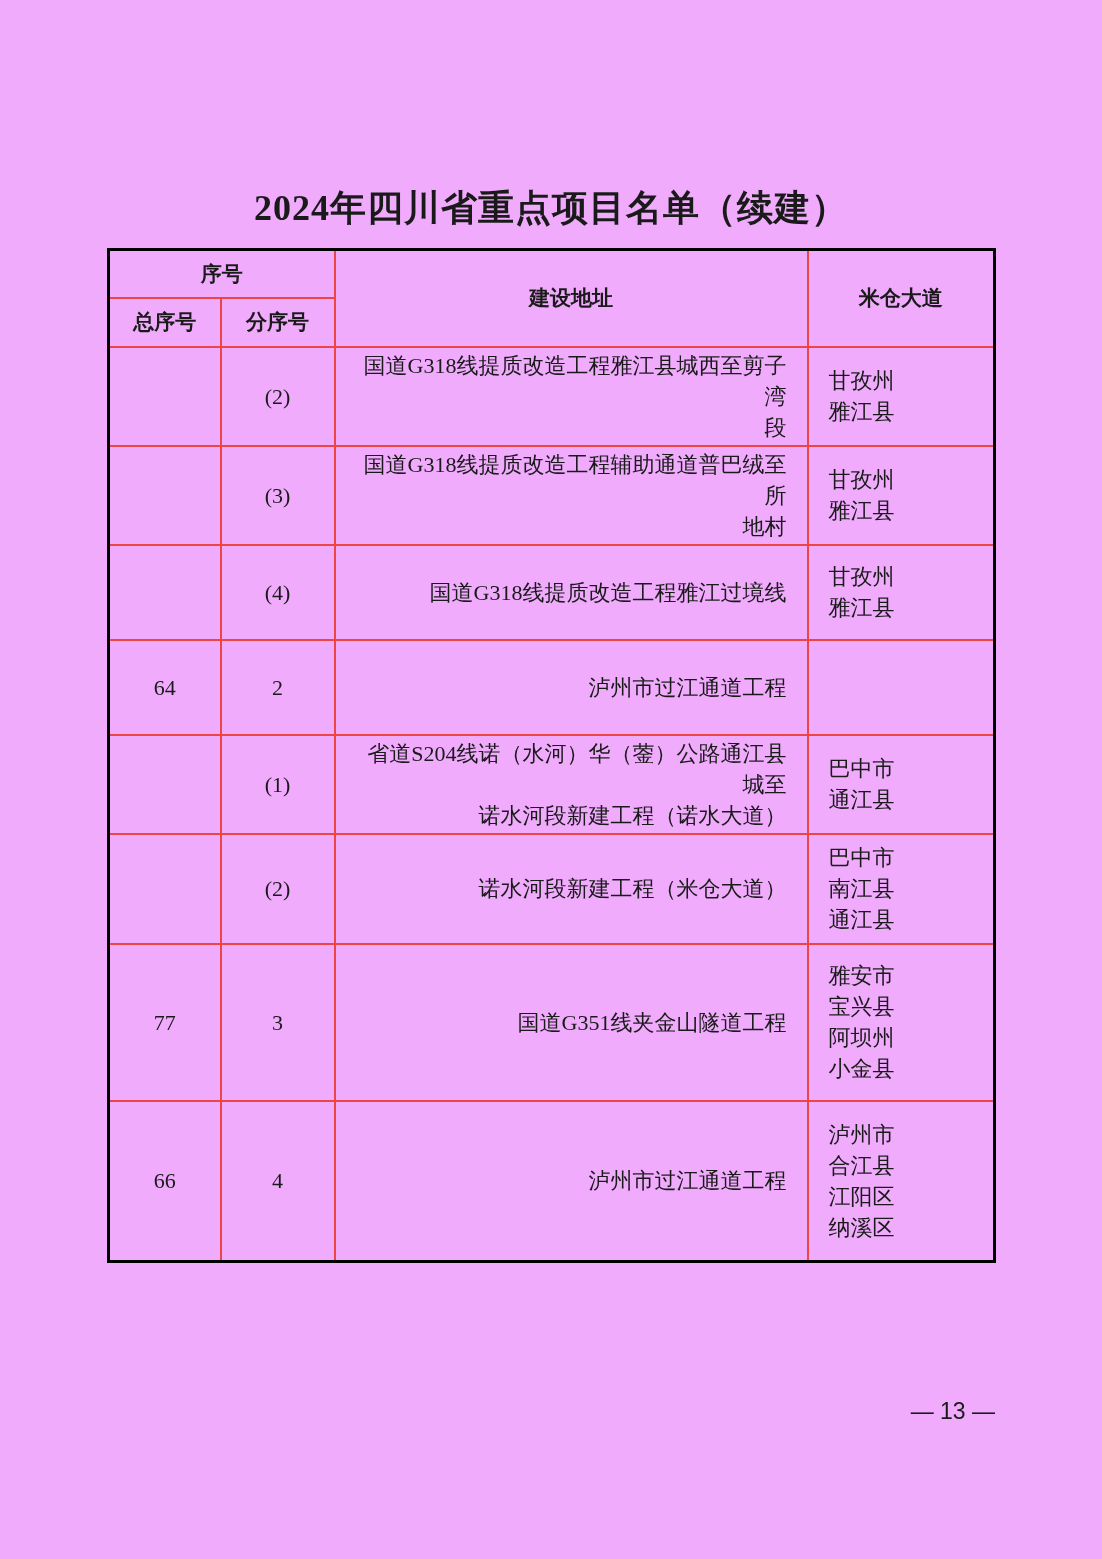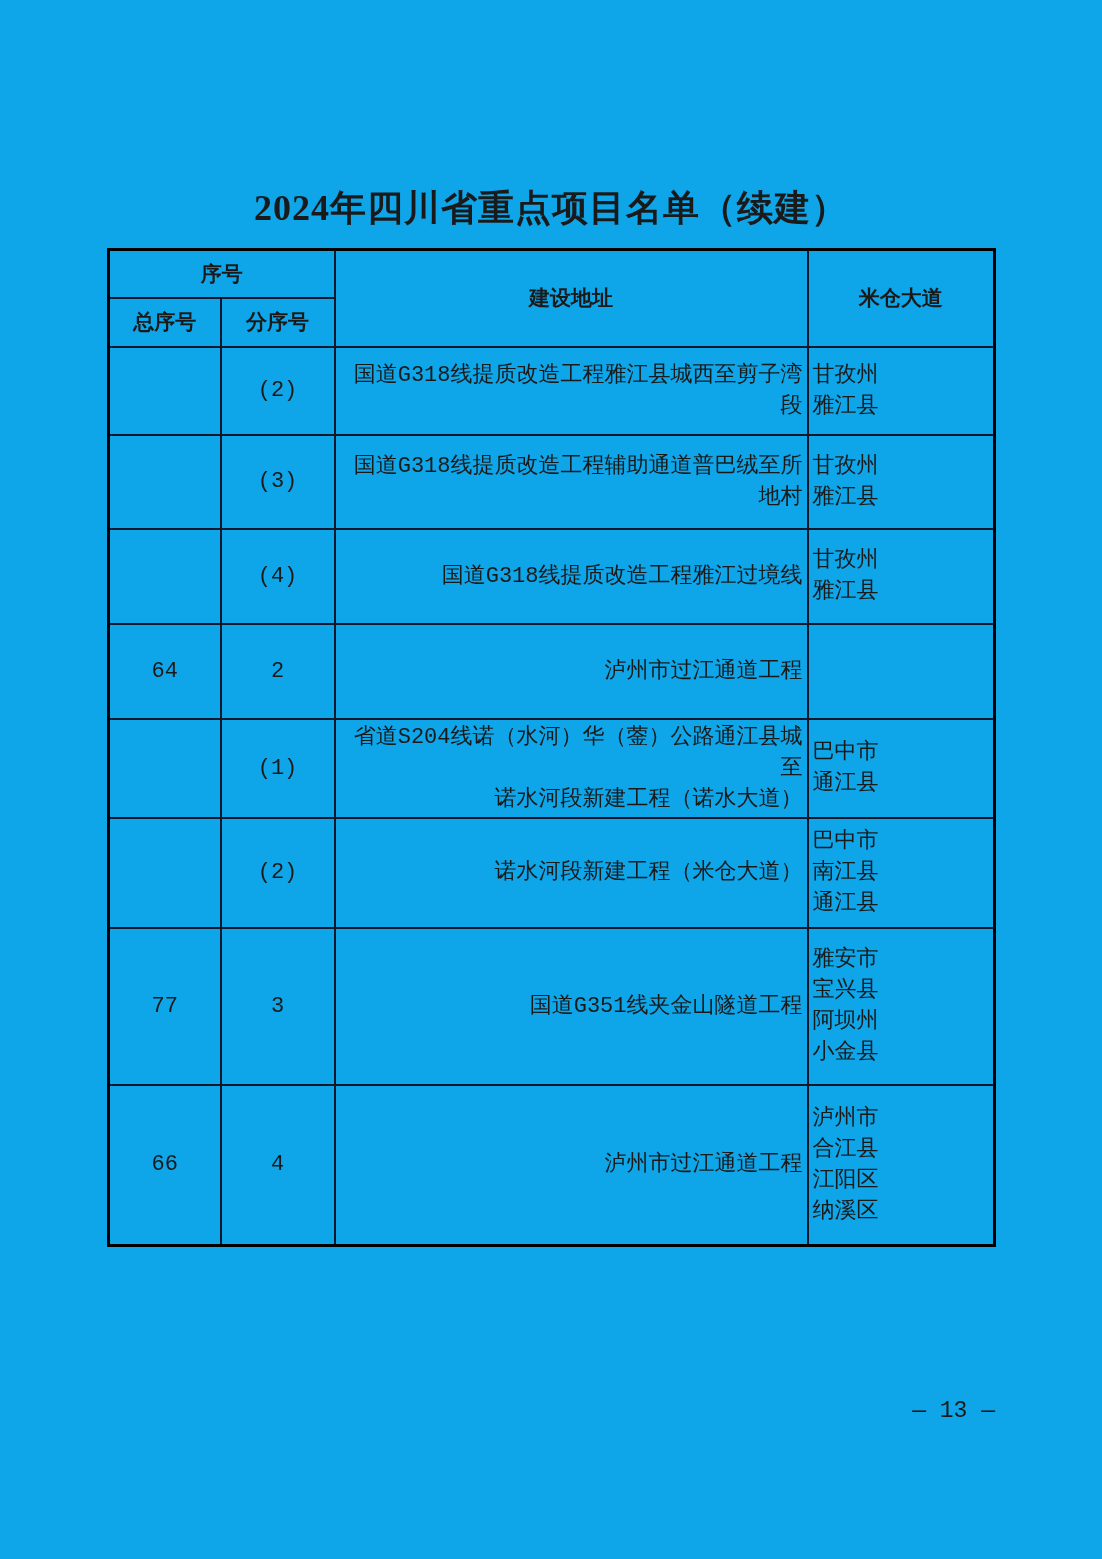--- a/index.html
+++ b/index.html
@@ -4,21 +4,21 @@
 <style>
   html, body {
     margin: 0;
     padding: 0;
     background: #ffffff;
   }
   .page {
     position: relative;
     width: 1102px;
     height: 1559px;
-    background: #0ea5e9;
+    background: #f0abfc;
     font-family: "Liberation Serif", "DejaVu Serif", serif;
     color: #1a1a1a;
     overflow: hidden;
   }
   .doc-title {
     position: absolute;
     top: 184px;
     left: 0;
     right: 0;
     text-align: center;
@@ -31,25 +31,24 @@
     position: absolute;
     left: 107px;
     top: 248px;
     width: 886px;
     border-collapse: collapse;
     table-layout: fixed;
     border: 3px solid #000;
   }
   table.project-table th,
   table.project-table td {
-    border: 2px solid #0f172a;
-    padding: 2px 4px;
+    border: 2px solid #ef4444;
+    padding: 2px 20px;
     vertical-align: middle;
     overflow: hidden;
-    font-family: Liberation Mono, monospace;
   }
   th {
     font-family: "Liberation Sans", "DejaVu Sans", sans-serif;
     font-weight: bold;
     font-size: 21px;
     text-align: center;
     font-variant: normal;
   }
   td {
     font-size: 22px;
@@ -66,21 +65,21 @@
   }
   td.c-loc {
     text-align: left;
     white-space: pre-line;
   }
   .page-number {
     position: absolute;
     top: 1398px;
     right: 107px;
     font-size: 23px;
-    font-family: Liberation Mono, monospace;
+    font-family: Liberation Sans, sans-serif;
     color: #1a1a1a;
     text-align: center;
   }
 </style>
 </head>
 <body>
 
 <div class="page">
 
   <div class="doc-title">2024年四川省重点项目名单（续建）</div>

